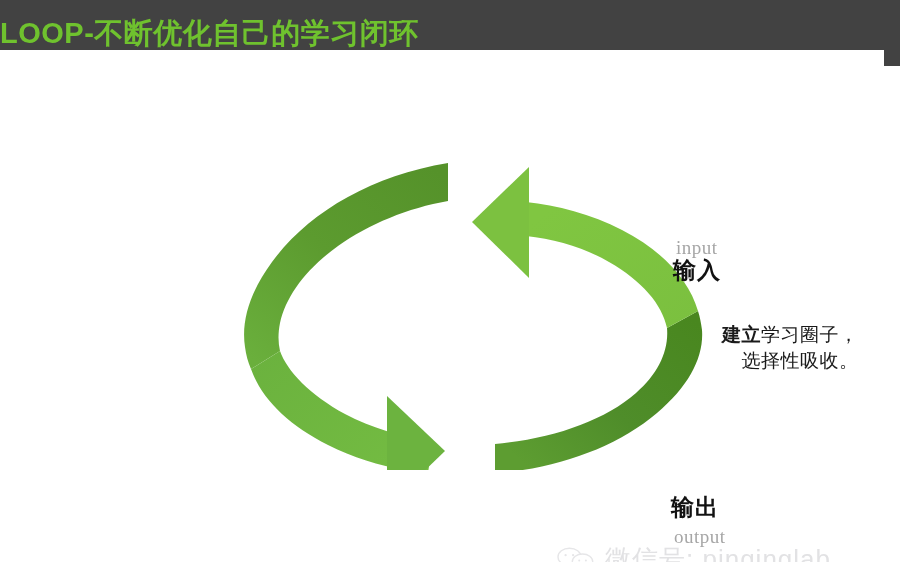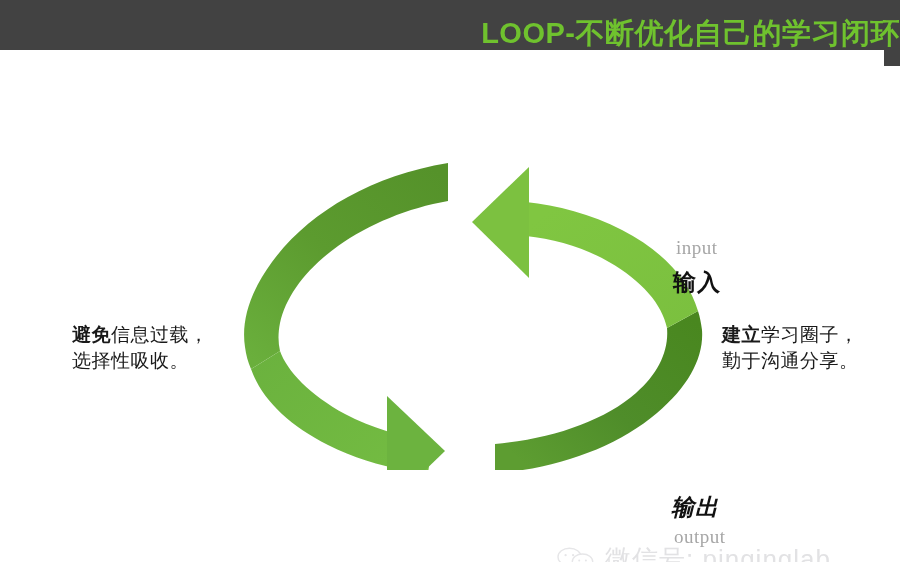--- a/index.html
+++ b/index.html
@@ -18,21 +18,21 @@
   
   #title-bar {
     position: absolute;
     left: 0;
     top: 0;
     width: 900px;
     height: 66px;
     background: #424242;
     display: flex;
     align-items: center;
-    justify-content: flex-end;
+    justify-content: flex-start;
     box-sizing: border-box;
   }
   #title-text {
     color: #6fc22e;
     font-size: 29px;
     font-weight: bold;
     letter-spacing: 0.5px;
     line-height: 1;
     font-family: "Liberation Sans", "DejaVu Sans", sans-serif;
     white-space: nowrap;
@@ -81,27 +81,27 @@
     font-weight: bold;
     letter-spacing: 1px;
     font-family: "Liberation Sans", "DejaVu Sans", sans-serif;
   }
 
   #label-input {
     left: 443px;
     top: 128px;
   }
   #label-input .label-en { display: block; margin-left: 3px; }
-  #label-input .label-cn { display: block; margin-top: 14px; }
+  #label-input .label-cn { display: block; margin-top: 2px; }
 
   #label-output {
     left: 441px;
     top: 386px;
   }
-  #label-output .label-cn { display: block; font-style: italic; }
+  #label-output .label-cn { display: block; }
   #label-output .label-en { display: block; margin-top: 8px; margin-left: 3px; }
 
   
   .side-note {
     position: absolute;
     font-size: 19px;
     color: #1a1a1a;
     line-height: 1.38;
     letter-spacing: 0.5px;
     font-family: "Liberation Sans", "DejaVu Sans", sans-serif;
@@ -373,28 +373,24 @@
       <span class="label-en">input</span>
       <span class="label-cn">输入</span>
     </div>
 
     <div class="node-label" id="label-output">
       <span class="label-cn">输出</span>
       <span class="label-en">output</span>
     </div>
   </div>
 
-  <div class="side-note" id="note-left">
-    <span class="note-line"><b>避免</b><span>信息过载，</span></span>
-    <span class="note-line">选择性吸收。</span>
-  </div>
 
   <div class="side-note" id="note-right">
     <span class="note-line"><b>建立</b><span>学习圈子，</span></span>
-    <span class="note-line">勤于沟通分享。</span>
+    <span class="note-line">选择性吸收。</span>
   </div>
 
   <div id="watermark">
     <span id="wechat-icon">
       <svg width="40" height="30" viewBox="0 0 40 30" xmlns="http://www.w3.org/2000/svg">
 
         <path d="M13.5 3.2 C7.0 3.2 2.0 7.2 2.0 12.0 C2.0 14.6 3.5 16.9 5.9 18.4 L4.6 22.2 L8.9 19.9 C10.3 20.3 11.9 20.5 13.5 20.5 C20.0 20.5 25.0 16.6 25.0 11.8 C25.0 7.0 20.0 3.2 13.5 3.2 Z" fill="none" stroke="#e6e6e8" stroke-width="1.4"></path>
         <circle cx="9.6" cy="10.2" r="1.15" fill="#e6e6e8"></circle>
         <circle cx="17.1" cy="10.2" r="1.15" fill="#e6e6e8"></circle>
 

